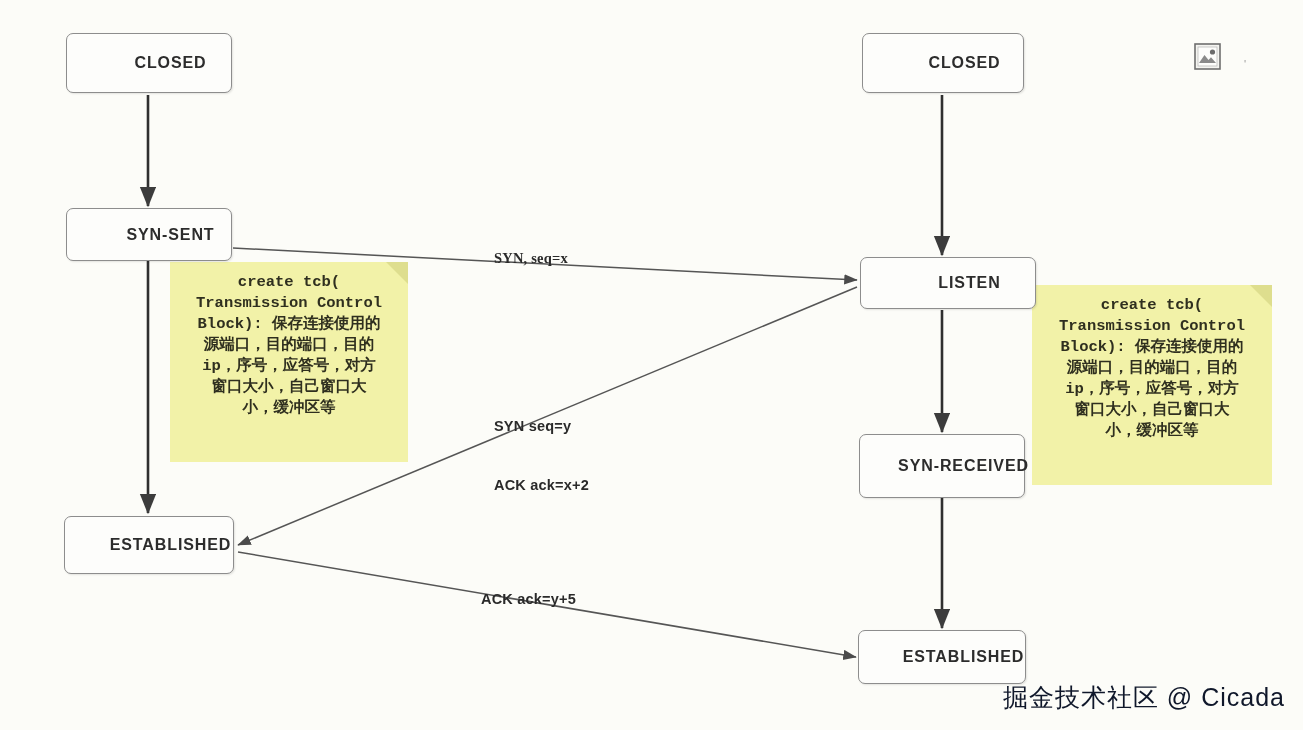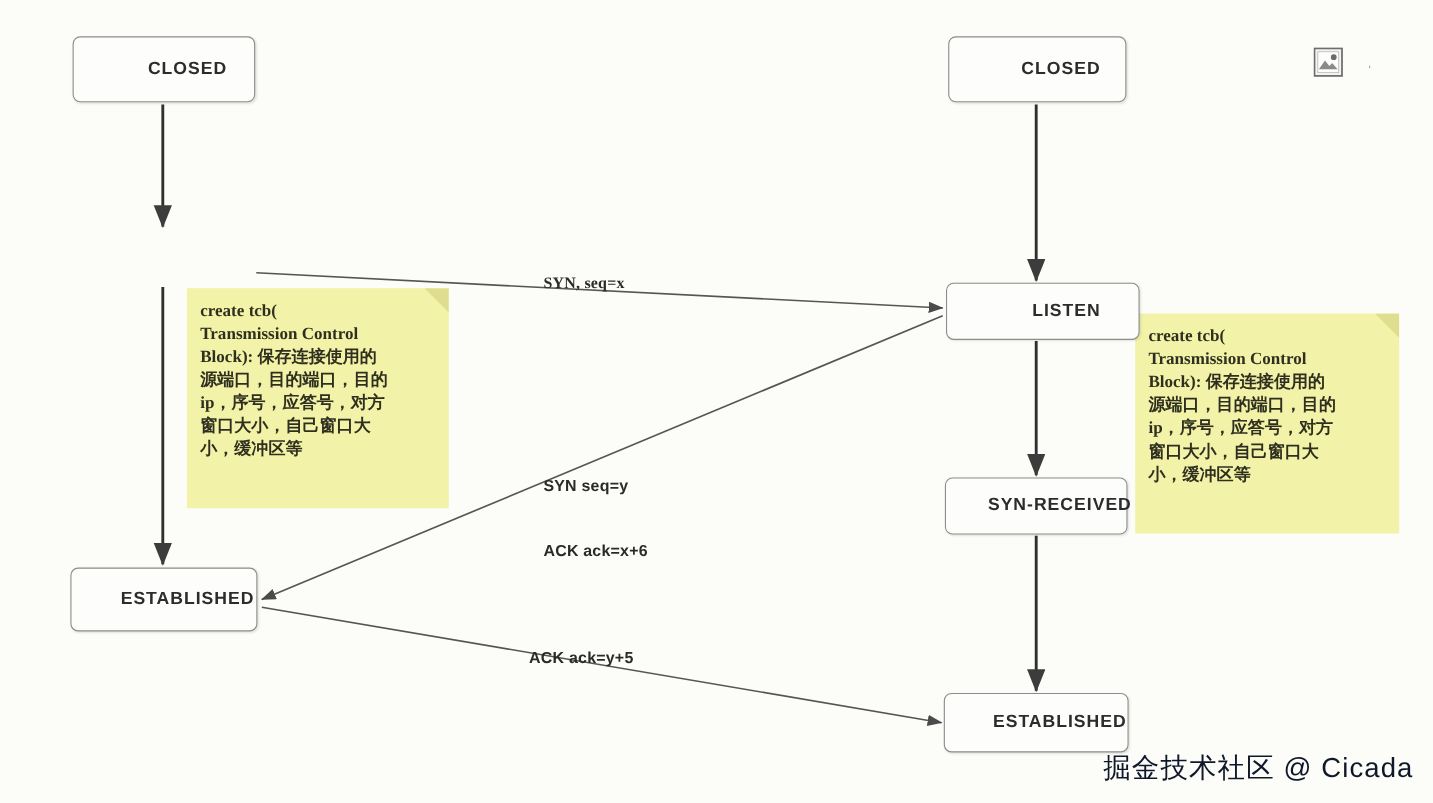--- a/index.html
+++ b/index.html
@@ -59,21 +59,22 @@
   .sticky-note {
     position: absolute;
     box-sizing: border-box;
     background: #f2f2a8;
     padding: 10px 12px 24px 12px;
     font-size: 15.5px;
     font-weight: bold;
     line-height: 1.36;
     color: #2f2f1f;
     overflow: hidden;
-    font-family: Liberation Serif, serif;
+    font-family: Liberation Mono, monospace;
+    text-align: center;
   }
   .sticky-note .note-fold {
     position: absolute;
     top: 0;
     right: 0;
     width: 0;
     height: 0;
     border-left: 22px solid transparent;
     border-top: 22px solid #dede8e;
   }
@@ -176,46 +177,49 @@
       <div>ip，序号，应答号，对方</div>
       <div>窗口大小，自己窗口大</div>
       <div>小，缓冲区等</div>
     </div>
   </div>
 
   <div class="state-box" style="left:66px; top:33px; width:166px; height:60px;">
     <span class="state-label">CLOSED</span>
   </div>
 
+  <div class="state-box" style="left:66px; top:208px; width:166px; height:53px;">
+    <span class="state-label">SYN-SENT</span>
+  </div>
 
   <div class="state-box" style="left:64px; top:516px; width:170px; height:58px;">
     <span class="state-label">ESTABLISHED</span>
   </div>
 
   <div class="state-box" style="left:862px; top:33px; width:162px; height:60px;">
     <span class="state-label">CLOSED</span>
   </div>
 
   <div class="state-box" style="left:860px; top:257px; width:176px; height:52px;">
     <span class="state-label">LISTEN</span>
   </div>
 
-  <div class="state-box" style="left:859px; top:434px; width:166px; height:52px;">
+  <div class="state-box" style="left:859px; top:434px; width:166px; height:64px;">
     <span class="state-label">SYN-RECEIVED</span>
   </div>
 
   <div class="state-box" style="left:858px; top:630px; width:168px; height:54px;">
     <span class="state-label">ESTABLISHED</span>
   </div>
 
   <div class="edge-label" style="left:494px; top:249px;font-family:Liberation Serif, serif;">SYN, seq=x</div>
 
-  <div class="edge-label two-line" style="left:494px; top:394px;">
+  <div class="edge-label two-line" style="left:494px; top:378px;">
     <div>SYN seq=y</div>
-    <div>ACK ack=x+6</div>
+    <div>ACK ack=x+2</div>
   </div>
 
   <div class="edge-label" style="left:481px; top:590px;">ACK ack=y+5</div>
 
   <svg id="img-placeholder" viewBox="0 0 27 27">
     <rect x="1" y="1" width="25" height="25" fill="#f4f4f0" stroke="#6e6e6e" stroke-width="1.6"></rect>
     <rect x="4" y="4" width="19" height="19" fill="#fdfdfb" stroke="#bdbdbd" stroke-width="0.8"></rect>
     <circle cx="18.5" cy="9" r="2.6" fill="#6b6b6b"></circle>
     <path d="M5 20 L10.5 12 L14.5 17 L17 14.2 L22 20 Z" fill="#8a8a8a"></path>
   </svg>

